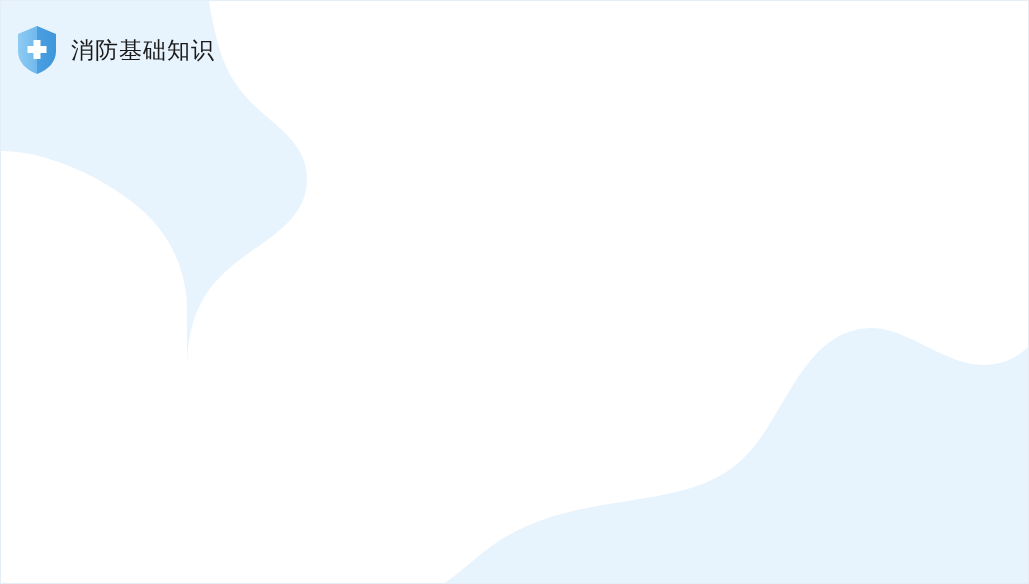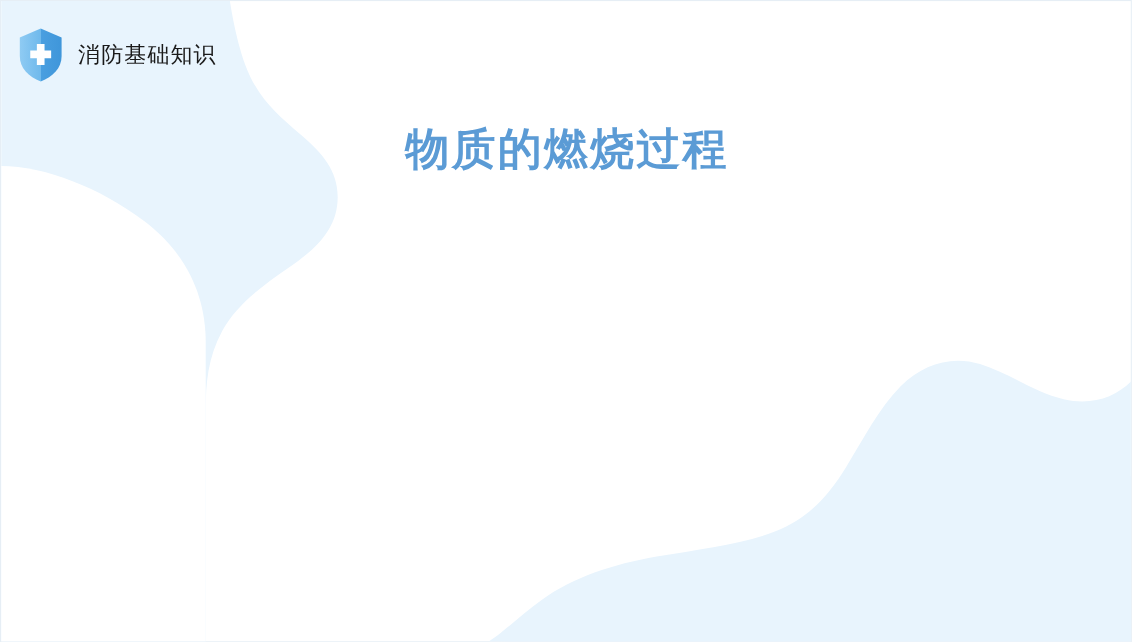--- a/index.html
+++ b/index.html
@@ -39,21 +39,21 @@
     align-items: center;
     gap: 12px;
     z-index: 6;
   }
   .shield-icon {
     width: 44px;
     height: 50px;
     display: block;
   }
   .header-title {
-    font-size: 20px;
+    font-size: 23px;
     font-weight: 400;
     color: #1a1a1a;
     letter-spacing: 1px;
     white-space: nowrap;
     line-height: 1;
   }
 
   
   .slide-title {
     position: absolute;
@@ -132,16 +132,15 @@
           <stop offset="50%" stop-color="#4a9fe0"></stop>
           <stop offset="100%" stop-color="#3f96da"></stop>
         </linearGradient>
       </defs>
       <path d="M22 1 L41 9 L41 26 C41 37 33 45 22 49 C11 45 3 37 3 26 L3 9 Z" fill="url(#shieldGrad)"></path>
       <path d="M18.5 15 L25.5 15 L25.5 21 L31.5 21 L31.5 28 L25.5 28 L25.5 34 L18.5 34 L18.5 28 L12.5 28 L12.5 21 L18.5 21 Z" fill="#ffffff"></path>
     </svg>
     <div class="header-title">消防基础知识</div>
   </div>
 
-  <div class="slide-title">物质的燃烧过程</div>
 
 
 </div>
 
 </body></html>

